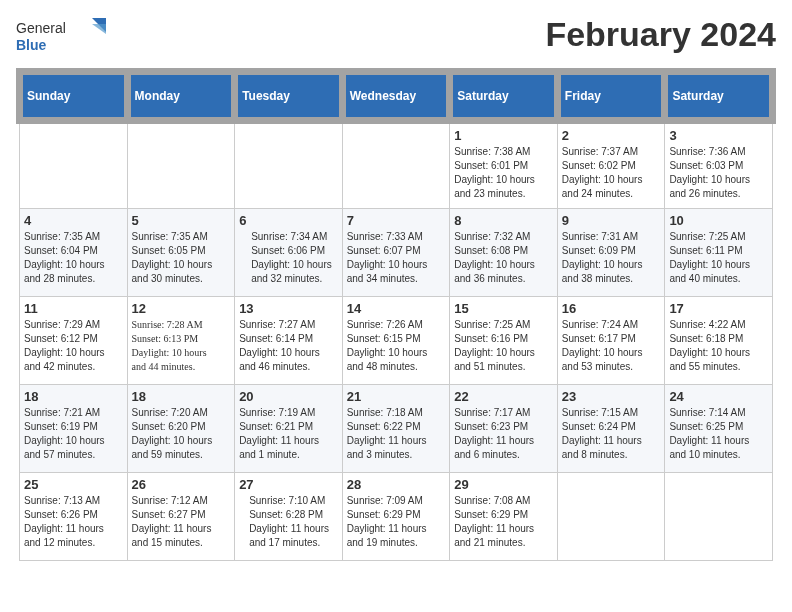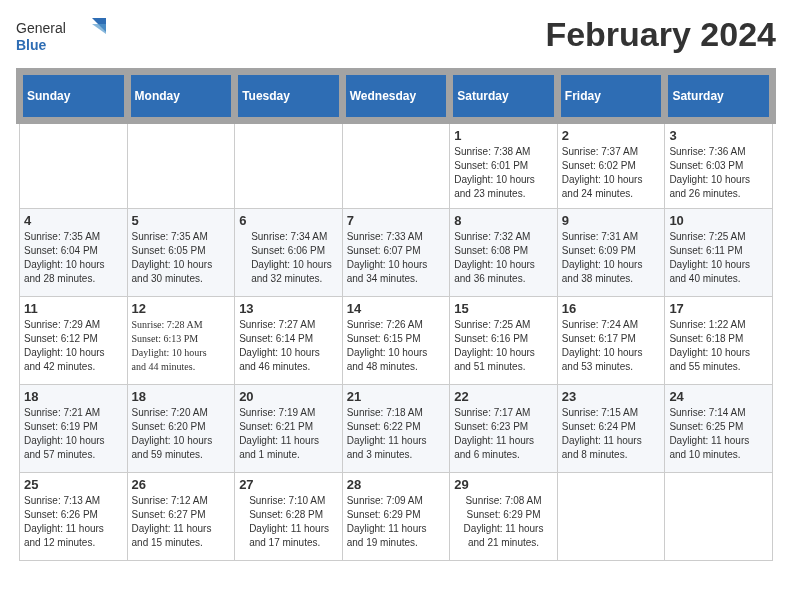--- a/index.html
+++ b/index.html
@@ -210,21 +210,21 @@
         </td>
         <td>
           <span class="day-number">16</span>
           <div class="day-info" style="white-space: pre-line;">Sunrise: 7:24 AM
 Sunset: 6:17 PM
 Daylight: 10 hours
 and 53 minutes.</div>
         </td>
         <td>
           <span class="day-number">17</span>
-          <div class="day-info" style="white-space: pre-line;">Sunrise: 1:22 AM
+          <div class="day-info" style="white-space: pre-line;">Sunrise: 4:22 AM
 Sunset: 6:18 PM
 Daylight: 10 hours
 and 55 minutes.</div>
         </td>
       </tr>
       <tr>
         <td>
           <span class="day-number">18</span>
           <div class="day-info" style="white-space: pre-line;">Sunrise: 7:21 AM
 Sunset: 6:19 PM
@@ -298,21 +298,21 @@
         </td>
         <td>
           <span class="day-number">28</span>
           <div class="day-info" style="white-space: pre-line;">Sunrise: 7:09 AM
 Sunset: 6:29 PM
 Daylight: 11 hours
 and 19 minutes.</div>
         </td>
         <td>
           <span class="day-number">29</span>
-          <div class="day-info" style="white-space: pre-line; text-align: center;">Sunrise: 7:08 AM
+          <div class="day-info" style="white-space: pre-line;">Sunrise: 7:08 AM
 Sunset: 6:29 PM
 Daylight: 11 hours
 and 21 minutes.</div>
         </td>
         <td class="empty-cell"></td>
         <td class="empty-cell"></td>
       </tr>
     </tbody>
 </table>
 

